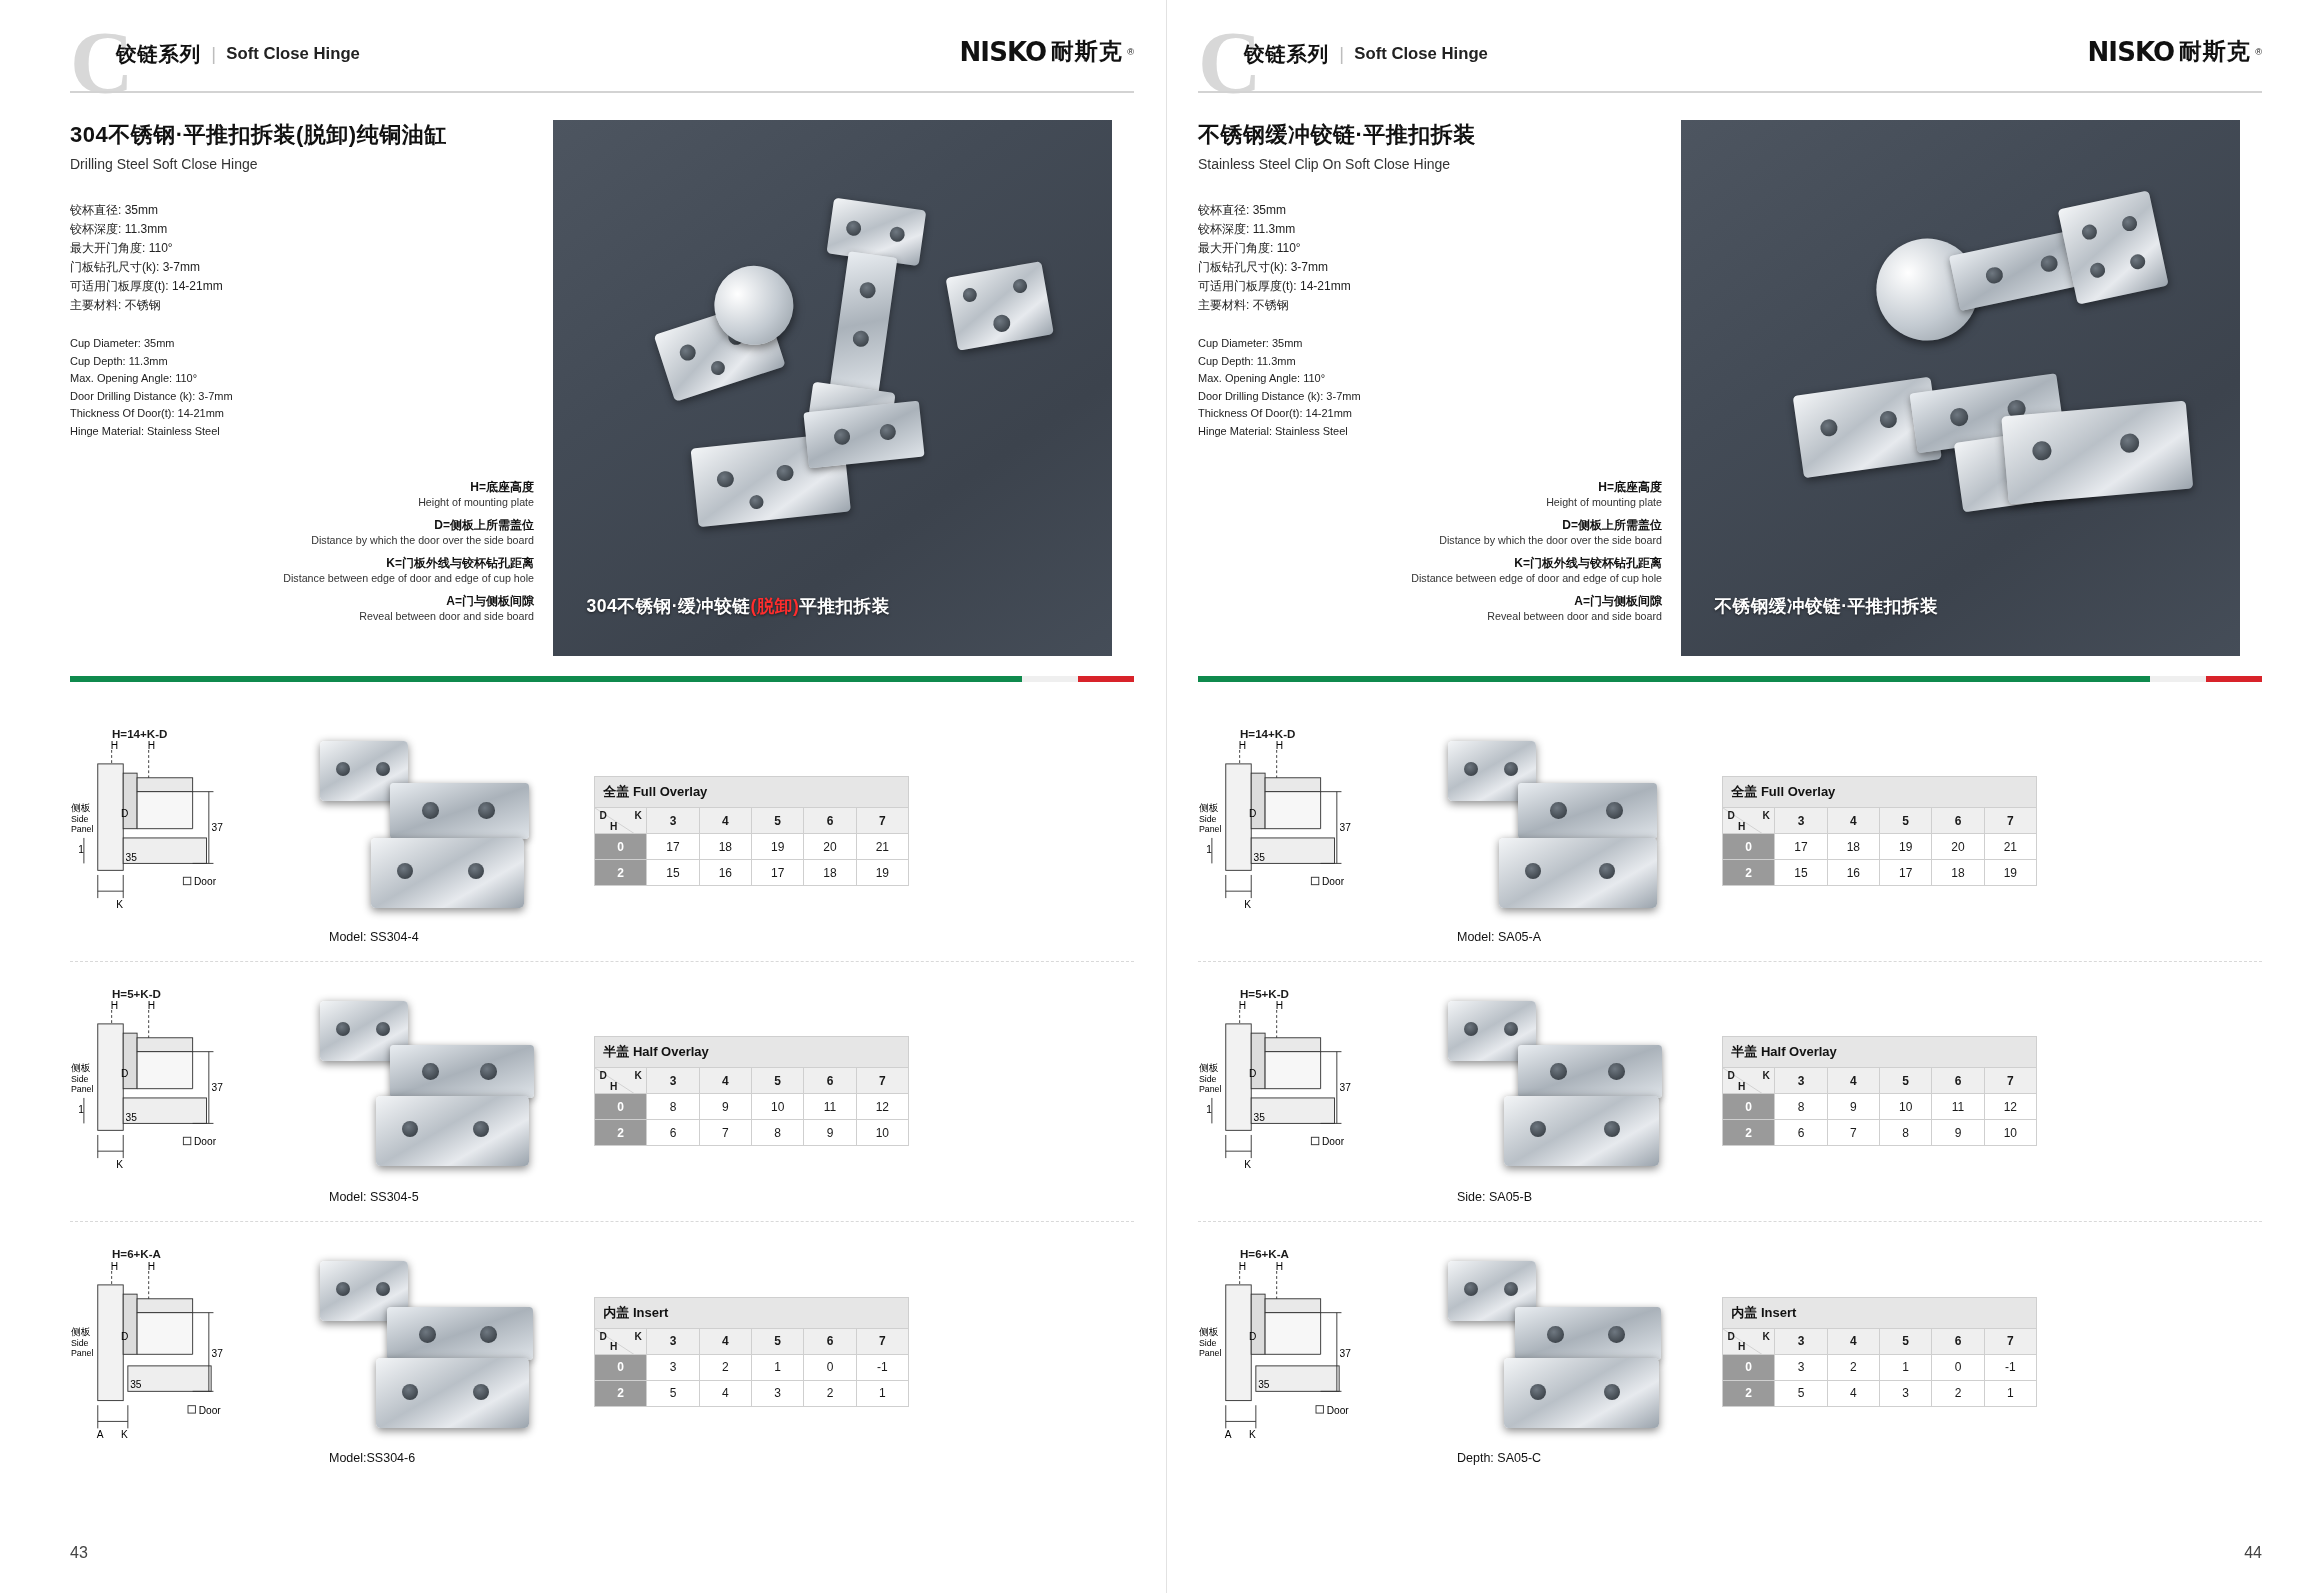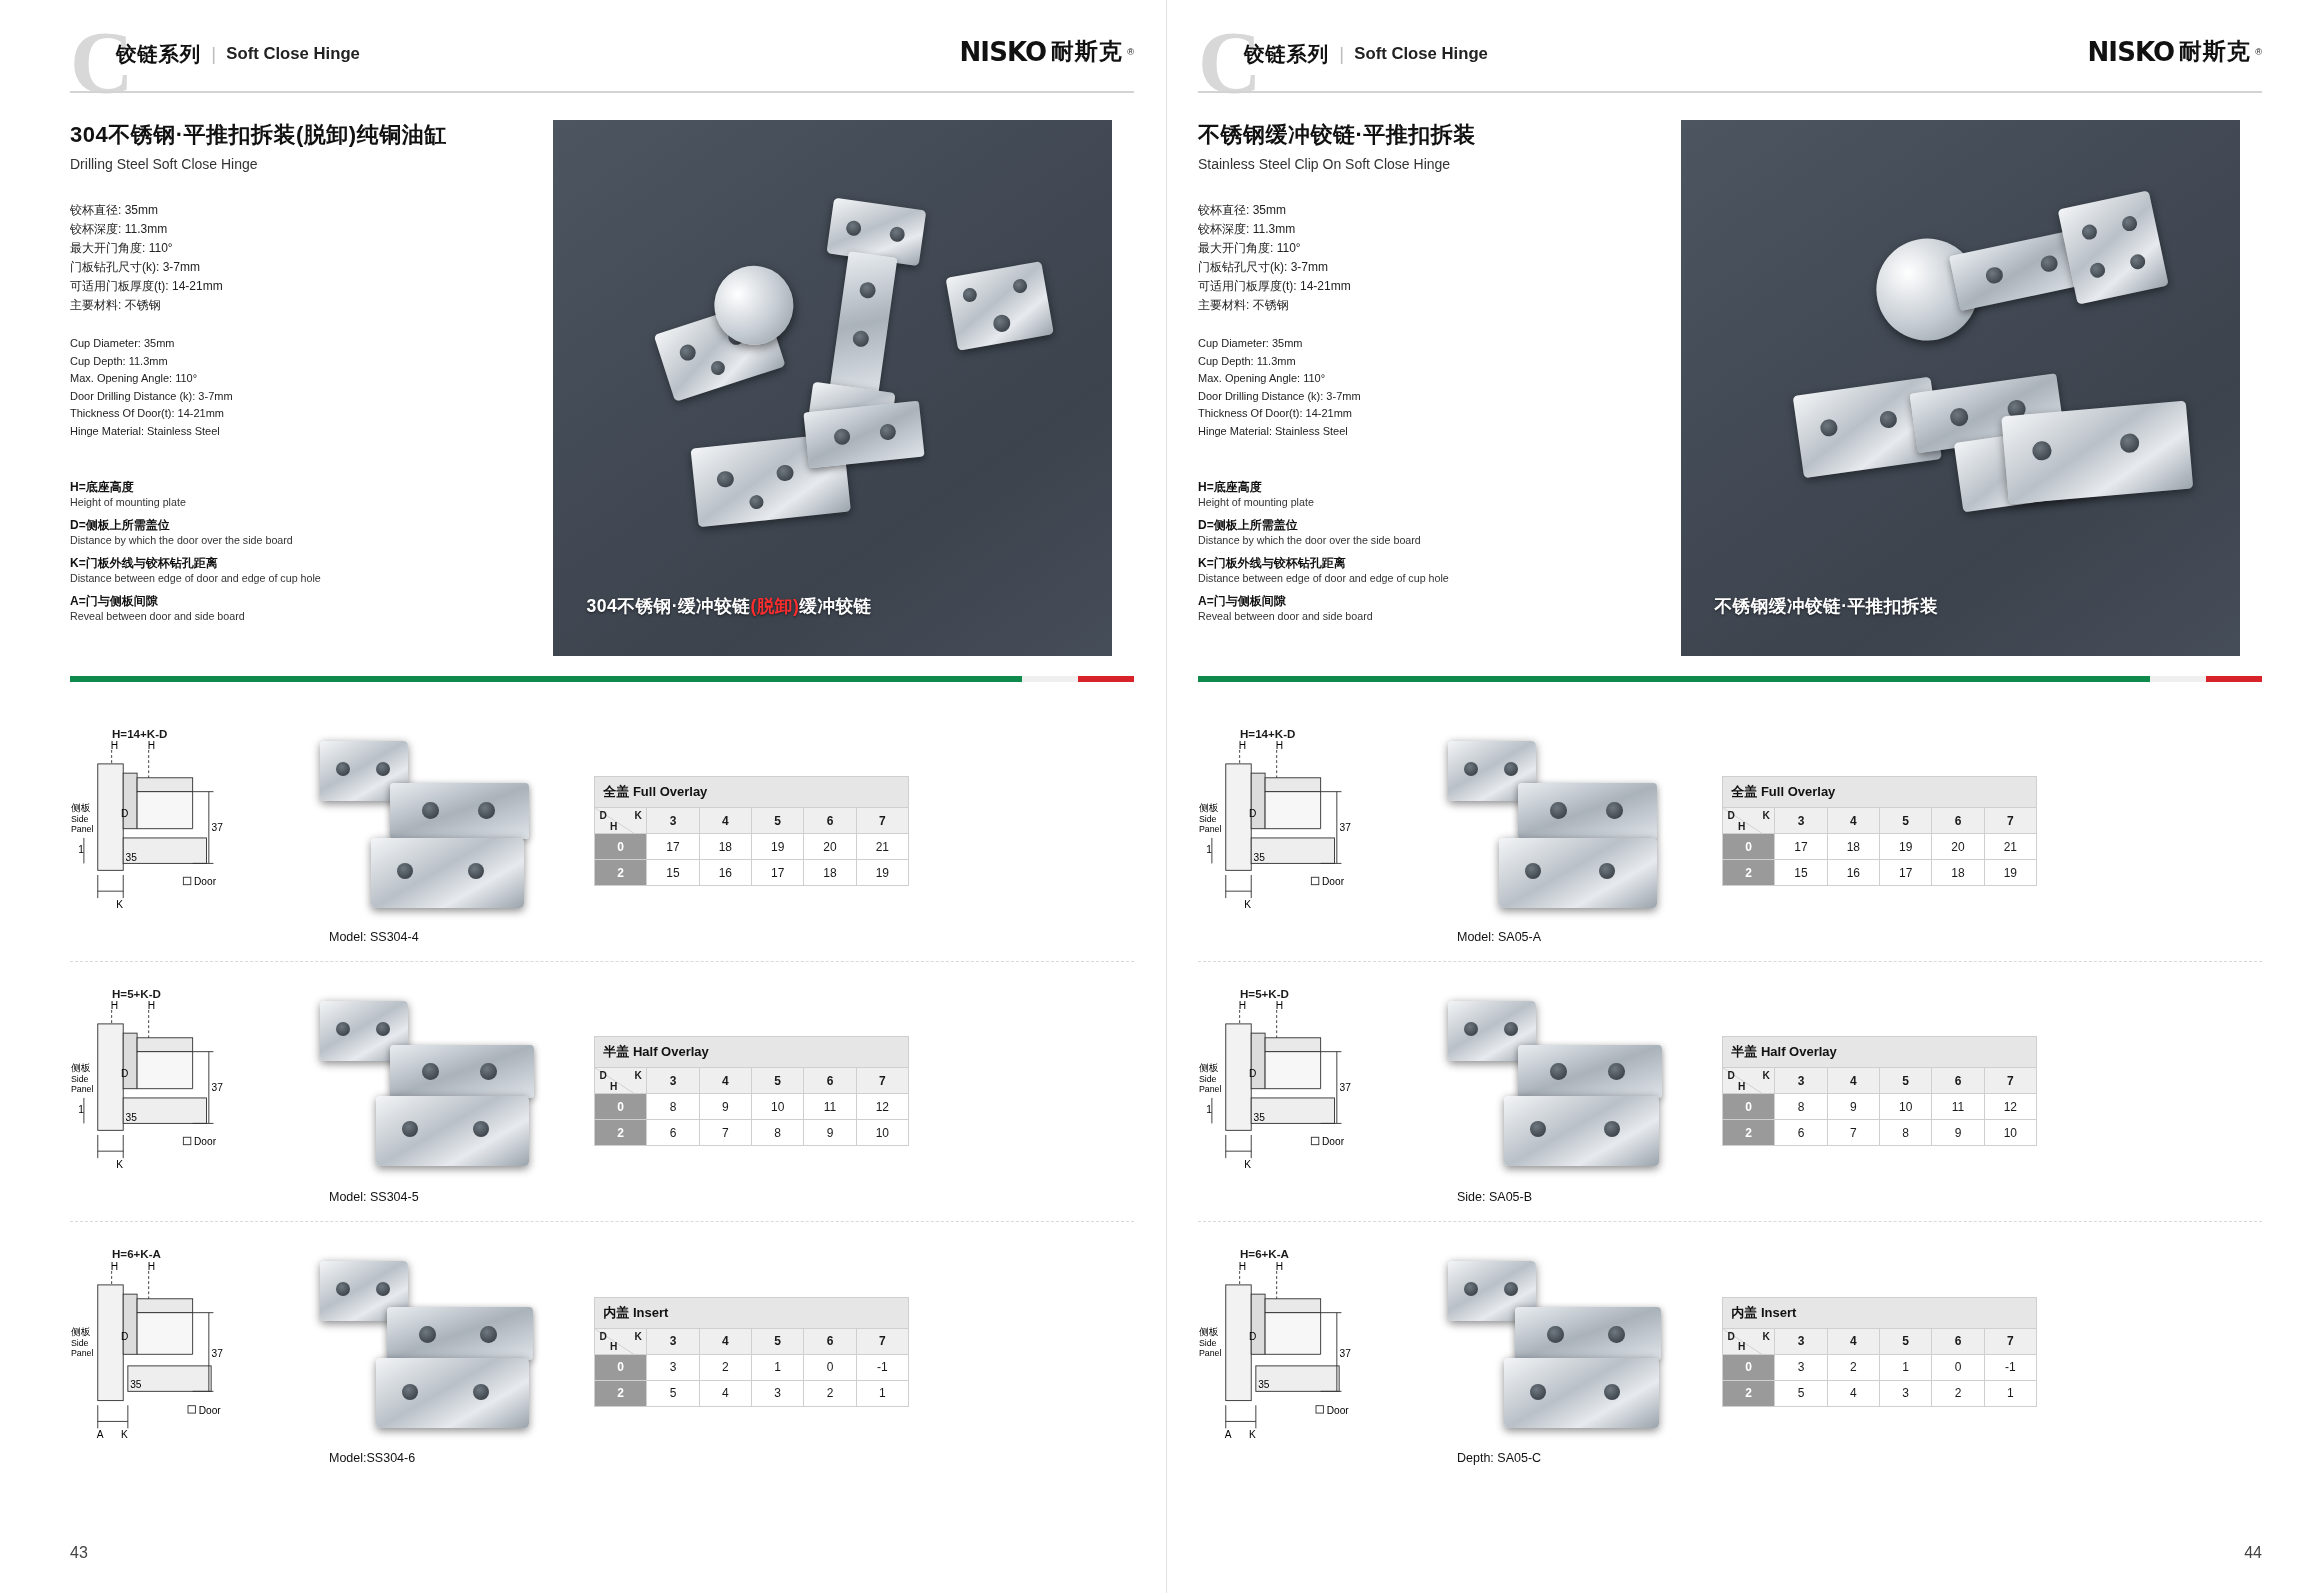--- a/index.html
+++ b/index.html
@@ -36,21 +36,21 @@
   
   .top { display:flex; gap:18.5px; margin-top:13px; }
   .top-left { width:464px; }
   .title-cn { font-size:22px; font-weight:700; color:#111; letter-spacing:0.5px; }
   .title-en { font-size:14px; color:#333; margin-top:5.6px; }
   .spec { margin-top:29px; font-size:12px; line-height:19px; color:#222; }
   .spec-en { margin-top:20.4px; font-size:11px; line-height:17.6px; color:#222; }
   .legend { margin-top:39px; font-size:11px; line-height:15.3px; color:#111; }
   .legend .cn { font-weight:700; font-size:12px; }
   .legend .en { color:#333; font-size:10.7px; }
-  .legend-row { margin-bottom:7.4px; }
+  .legend-row { margin-bottom:7.4px;text-align:right; }
 
   .photo-main {
     width:559px; height:536px;
     background:linear-gradient(145deg,#4d5560 0%,#434b56 35%,#3c434d 70%,#454d58 100%);
     position:relative; overflow:hidden;
   }
   .photo-caption {
     position:absolute; left:34px; bottom:38px;
     font-size:17.6px; font-weight:700; color:#ffffff; letter-spacing:0.5px;
     text-shadow:0 0.9px 2.8px rgba(0,0,0,.6);
@@ -202,21 +202,21 @@
             <div class="hole" style="left:83px; top:25.5px; width:16.7px; height:16.7px;"></div>
             <div class="hole" style="left:53px; top:53px; width:14px; height:14px;"></div>
           </div>
           <div class="arm" style="position:absolute; left:116px; top:32px; width:116px; height:56px;">
             <div class="hole" style="left:28px; top:19.5px; width:16px; height:16px;"></div>
             <div class="hole" style="left:74px; top:19.5px; width:16px; height:16px;"></div>
           </div>
         </div>
 
         <div class="photo-caption">
-          <span>304不锈钢·缓冲较链</span><span class="red">(脱卸)</span><span>缓冲较链</span>
+          <span>304不锈钢·缓冲较链</span><span class="red">(脱卸)</span><span>平推扣拆装</span>
         </div>
       </div>
     </div>
 
     <div class="colorbar">
       <div class="g"></div>
       <div class="w"></div>
       <div class="r"></div>
     </div>
 

